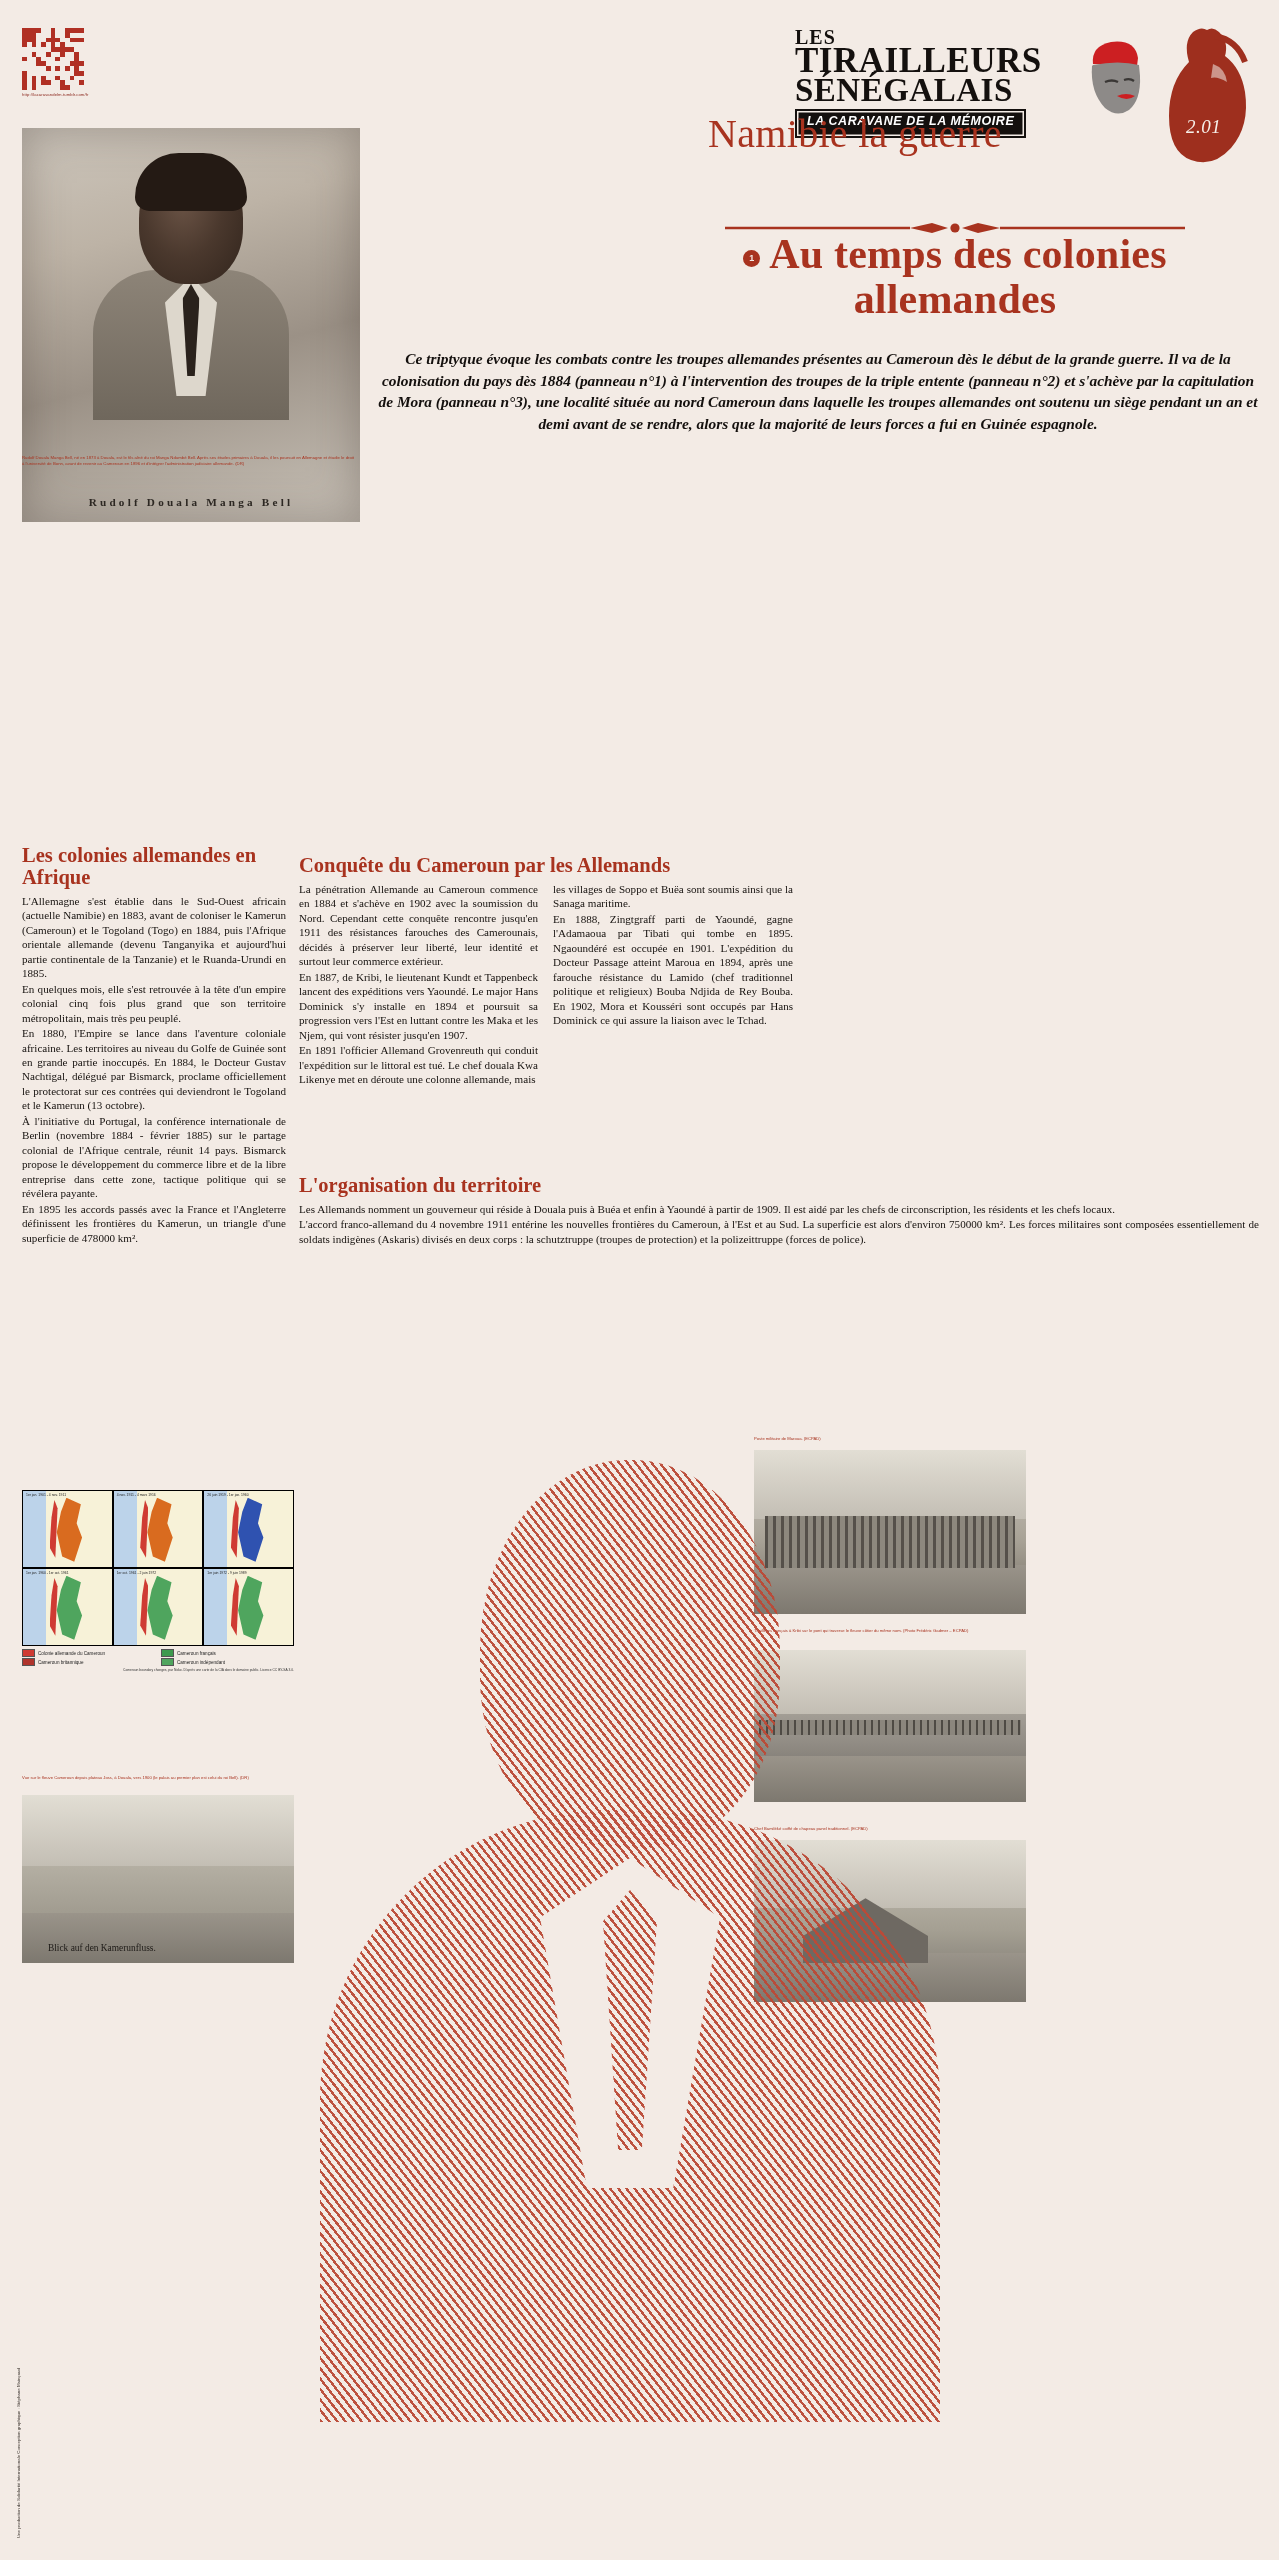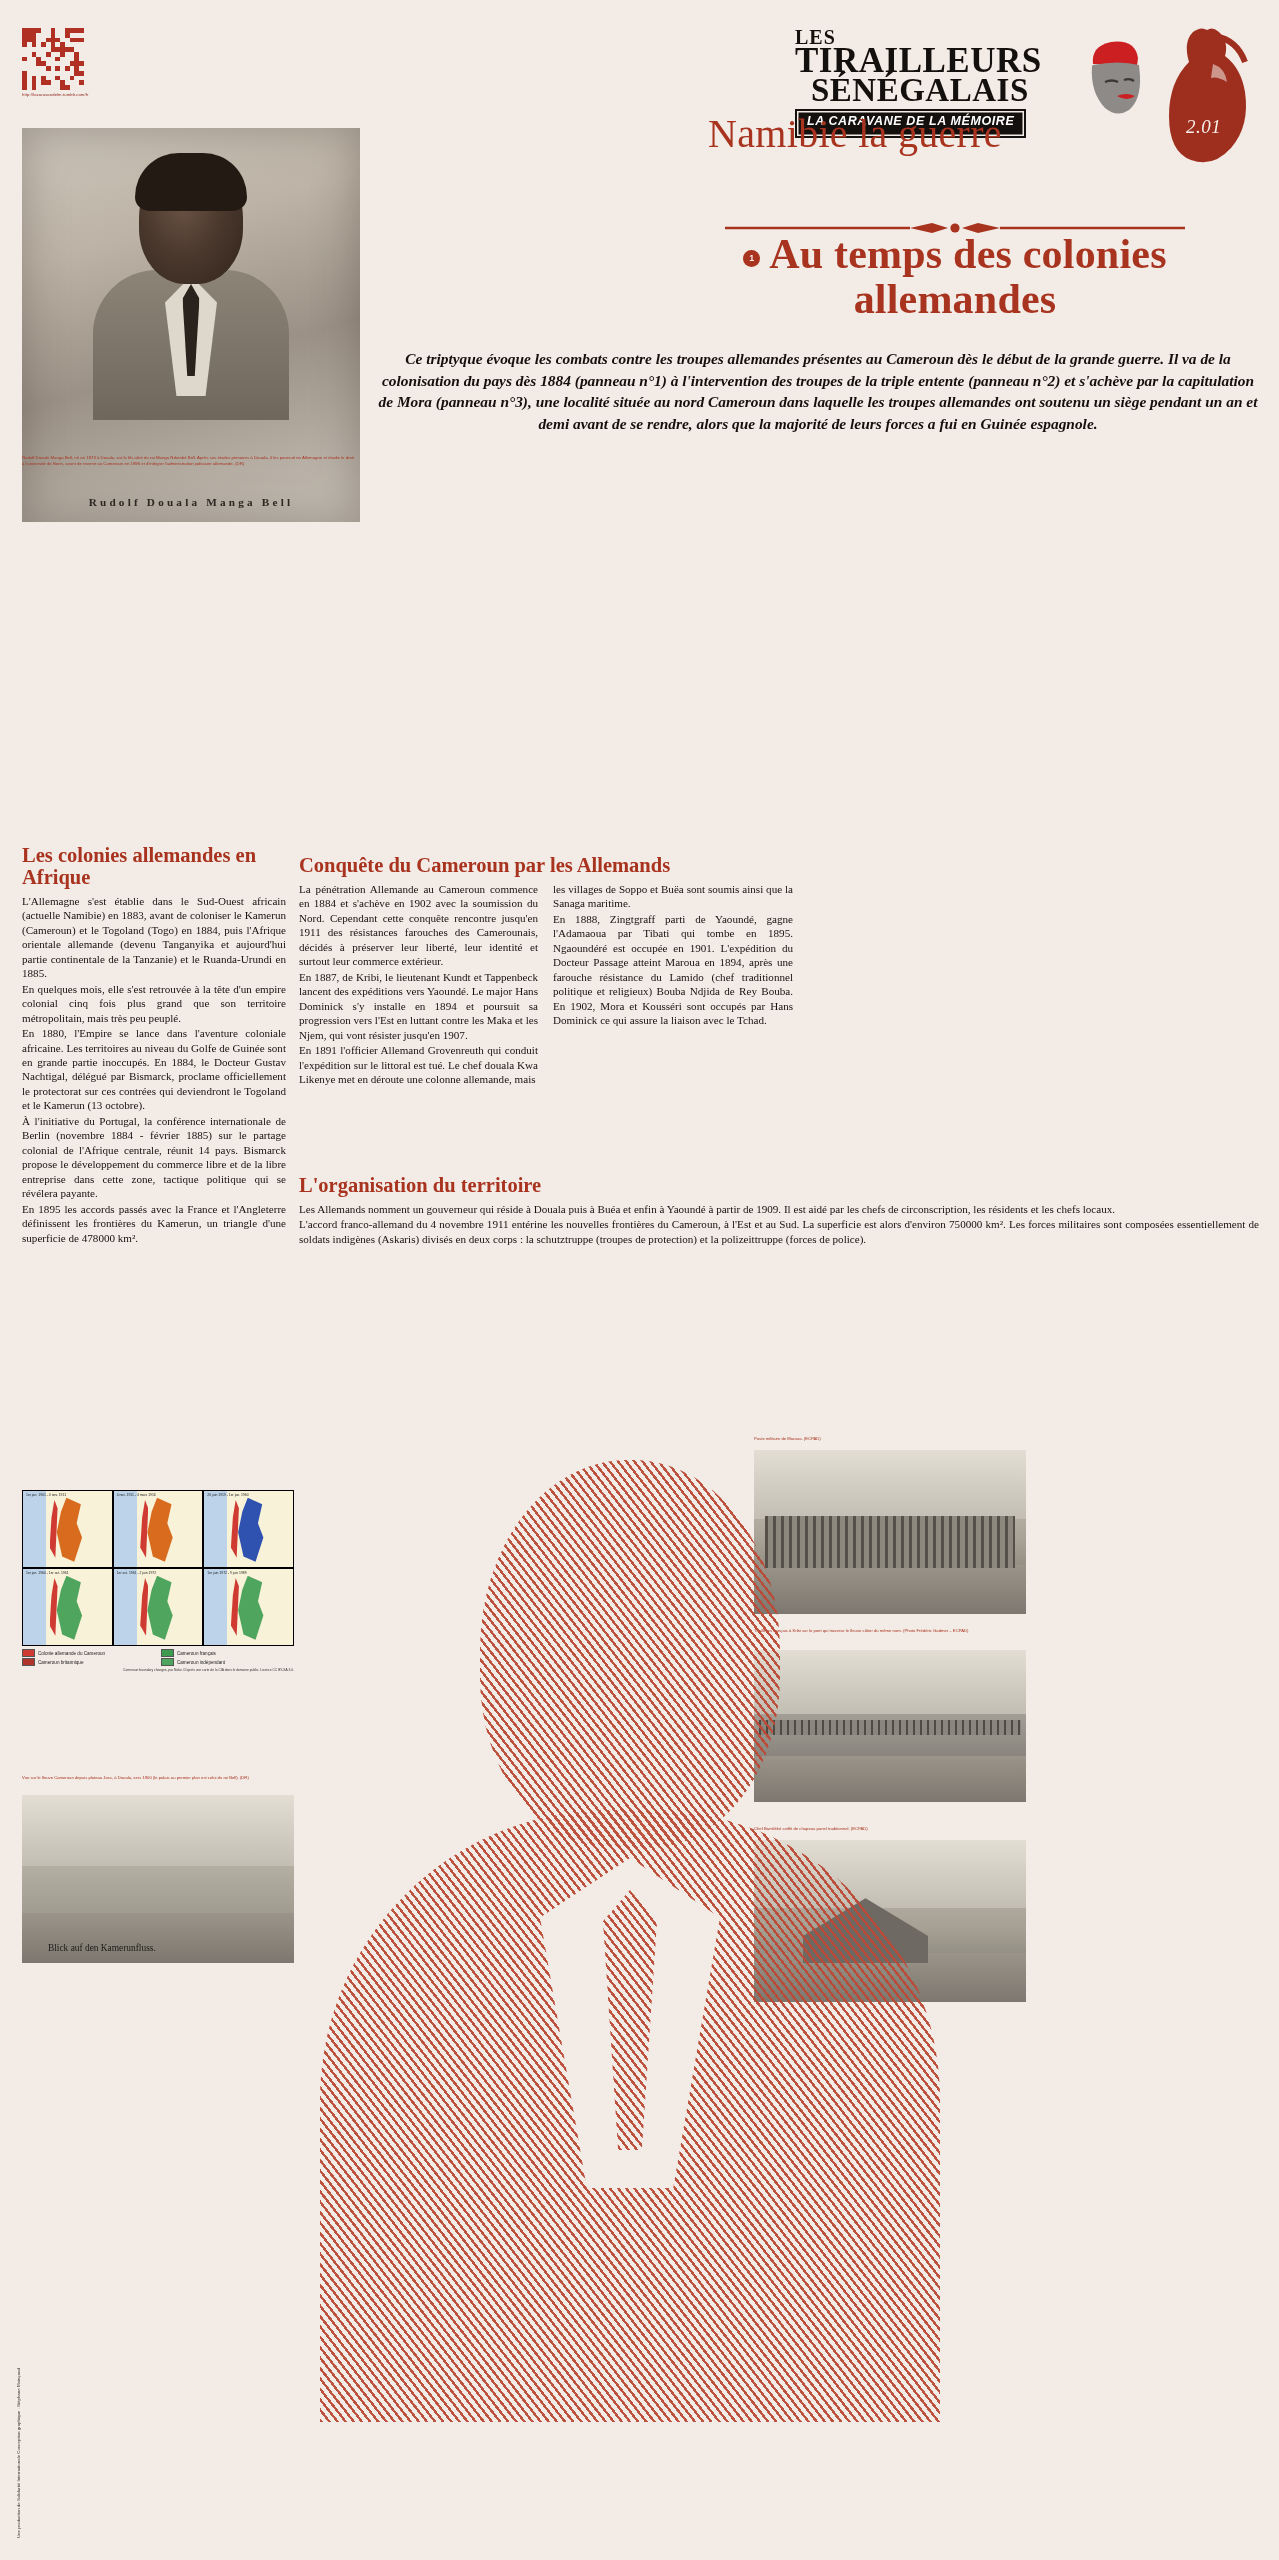--- a/index.html
+++ b/index.html
@@ -17,21 +17,21 @@
       grid-template-rows:repeat(13,1fr);background:#f3ebe5;}
   .qr i{background:#b03024;}
   .qr-url{font-size:4.2px;color:#8d2a20;margin-top:2px;letter-spacing:.1px;
      font-family:"Liberation Sans",sans-serif;white-space:nowrap;}
 
   
   .logo{position:absolute;left:795px;top:28px;width:300px;text-align:left;}
   .logo .l1{font-size:20px;font-weight:bold;letter-spacing:1px;line-height:.92;
       font-family:"Liberation Serif",serif;color:#14100e;}
   .logo .l2{font-size:35px;font-weight:bold;letter-spacing:.5px;line-height:.86;color:#14100e;}
-  .logo .l3{font-size:33px;font-weight:bold;letter-spacing:.5px;line-height:.88;color:#14100e;margin-left:16px;}
+  .logo .l3{font-size:33px;font-weight:bold;letter-spacing:.5px;line-height:.88;color:#14100e;}
   .logo .bar{display:inline-block;background:#14100e;color:#fff;padding:3px 10px 8px;
      font-family:"Liberation Sans",sans-serif;font-weight:bold;font-size:12.5px;
      letter-spacing:.6px;margin-top:3px;border:2px solid #14100e;box-shadow:0 0 0 1.5px #f3ebe5 inset;font-style:italic;}
   .head-face{position:absolute;left:1083px;top:36px;width:66px;height:82px;}
   .grenade{position:absolute;left:1163px;top:24px;width:92px;height:150px;}
 
   
   .pendant{position:absolute;left:560px;top:110px;width:590px;text-align:center;
      font-size:40px;color:#a8331f;letter-spacing:.3px;}
   .numbadge{position:absolute;left:1186px;top:116px;color:#f6efe9;font-size:19px;

